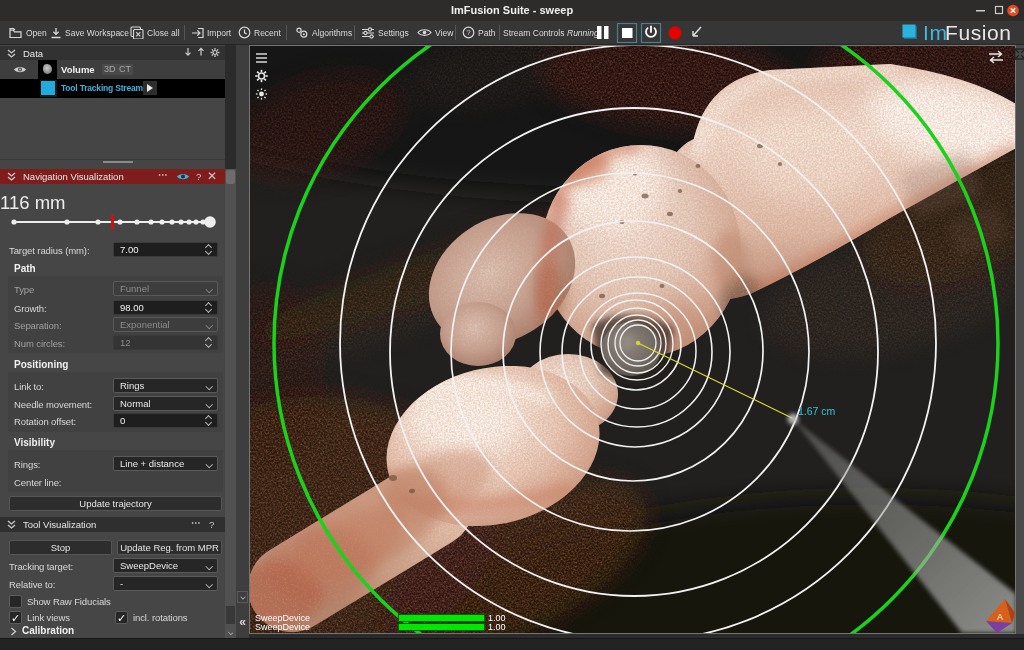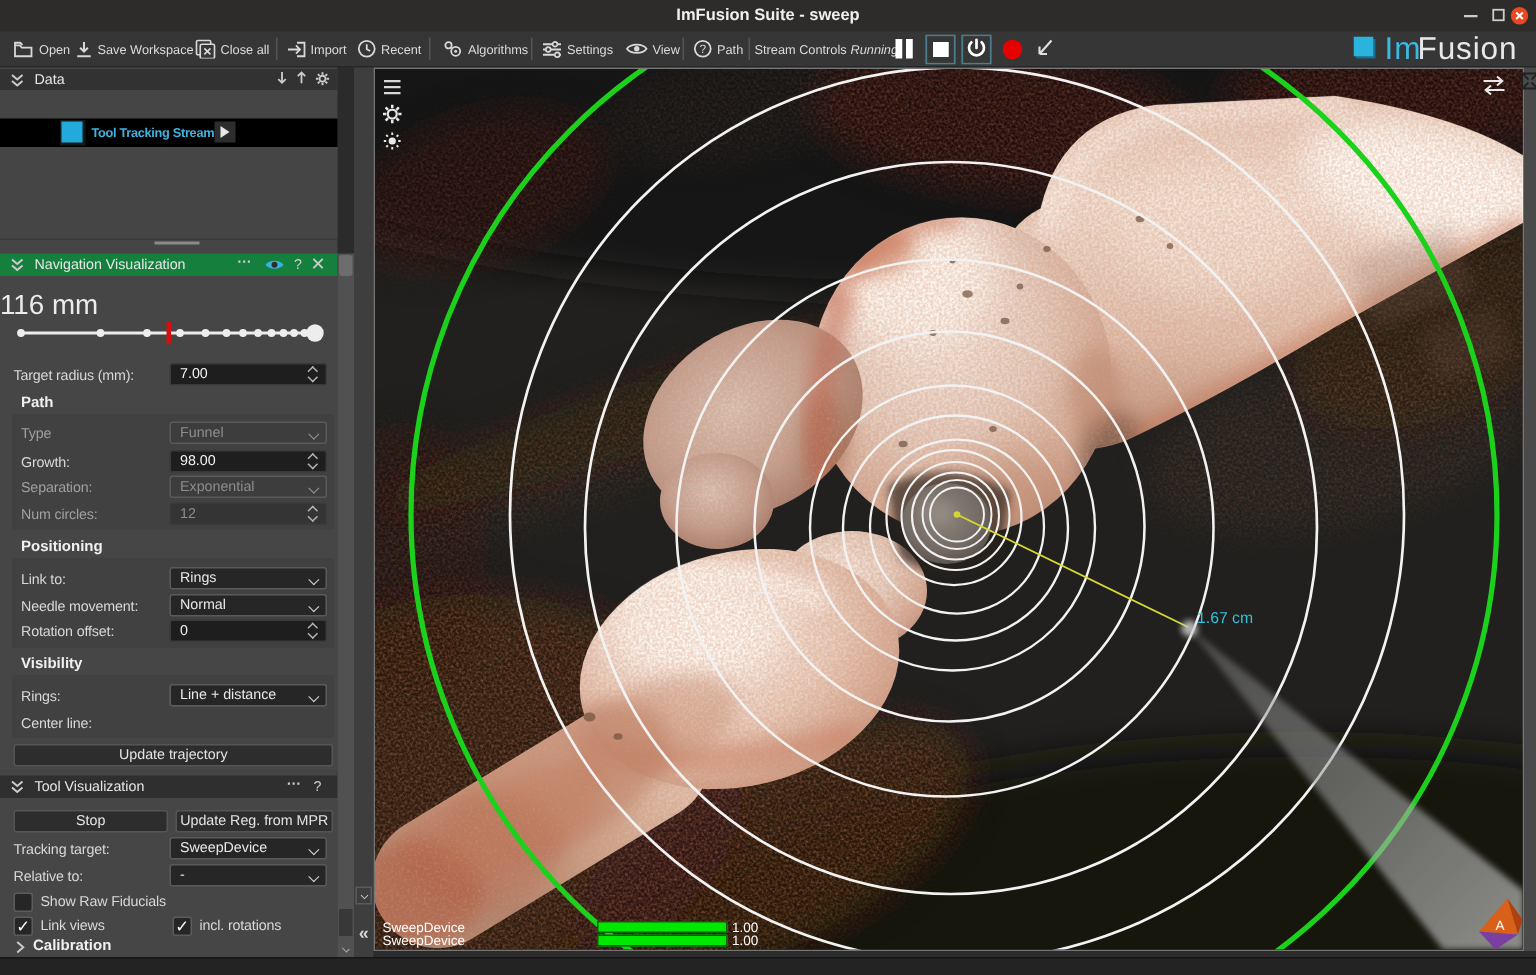--- a/index.html
+++ b/index.html
@@ -165,35 +165,48 @@
             <path d="M-4.4 0 H-2.7"></path>
             <path d="M4.4 0 H2.7"></path>
             <path d="M-3.1 -3.1 L-1.9 -1.9"></path>
             <path d="M3.1 3.1 L1.9 1.9"></path>
             <path d="M-3.1 3.1 L-1.9 1.9"></path>
             <path d="M3.1 -3.1 L1.9 -1.9"></path>
           </g>
         </g>
     </svg>
   </div>
+  <div class="abs" style="left:0;top:60px;width:225px;height:19px;background:#3e3e3e;">
+    <svg width="14" height="9" viewBox="0 0 14 9" style="position:absolute;left:13px;top:5px;">
+        <path d="M1 4.5 C3.5 1 10.5 1 13 4.5 C10.5 8 3.5 8 1 4.5 Z" fill="#cfcfcf"></path>
+        <circle cx="7" cy="4.5" r="2" fill="#3e3e3e"></circle>
+        <circle cx="7" cy="4.5" r="0.9" fill="#cfcfcf"></circle>
+      </svg>
+    <div class="abs" style="left:38px;top:0px;width:19px;height:19px;background:#000;">
+        <div class="abs" style="left:5px;top:4px;width:9px;height:10px;background:radial-gradient(circle at 45% 40%,#c8c8c8,#6a6a6a);border-radius:45% 55% 50% 50%;"></div>
+      </div>
+    <span style="position:absolute;left:61px;top:4px;font-size:9.5px;font-weight:bold;color:#f0f0f0;">Volume</span>
+    <span style="position:absolute;left:102px;top:4px;font-size:9px;color:#aaa;background:#4a4a4a;padding:0 2px;height:11px;line-height:11px;">3D</span>
+    <span style="position:absolute;left:117px;top:4px;font-size:9px;color:#aaa;background:#4a4a4a;padding:0 2px;height:11px;line-height:11px;">CT</span>
+  </div>
   <div class="abs" style="left:0;top:79px;width:225px;height:19px;background:#000000;">
     <div class="abs" style="left:40px;top:1px;width:17px;height:17px;background:#14191c;">
         <div class="abs" style="left:1px;top:1px;width:14px;height:14px;background:#23aadd;"></div>
       </div>
     <span style="position:absolute;left:61px;top:4px;font-size:8.5px;font-weight:bold;color:#41b1dd;letter-spacing:-0.2px;">Tool Tracking Stream</span>
     <div class="abs" style="left:143px;top:2px;width:14px;height:14px;background:#2d2d2d;">
         <svg width="8" height="8" viewBox="0 0 8 8" style="position:absolute;left:3px;top:3px;">
           <path d="M1 0 L7 4 L1 8 Z" fill="#e8e8e8"></path>
         </svg>
       </div>
   </div>
   <div class="abs" style="left:0;top:98px;width:225px;height:62px;background:#454545;border-bottom:1px solid #3a3a3a;"></div>
   <div class="abs" style="left:103px;top:161px;width:30px;height:2px;background:#8a8a8a;"></div>
 
-  <div class="phead" style="top:169px;background:#15803d;">
+  <div class="phead" style="top:169px;background:#7f1d1d;">
     <svg width="11" height="10" viewBox="0 0 11 10" style="position:absolute;left:6px;top:3px;">
         <path d="M2 1 L5.5 4 L9 1 M2 5 L5.5 8 L9 5" fill="none" stroke="#ccc" stroke-width="1.3"></path>
       </svg>
     <span style="position:absolute;left:23px;">Navigation Visualization</span>
     <span style="position:absolute;left:158px;top:-2px;color:#ccc;font-weight:bold;">⋯</span>
     <svg width="14" height="9" viewBox="0 0 14 9" style="position:absolute;left:176px;top:3px;">
         <path d="M1 4.5 C3.5 1 10.5 1 13 4.5 C10.5 8 3.5 8 1 4.5 Z" fill="#38b2e0"></path>
         <circle cx="7" cy="4.5" r="2" fill="#2f2f2f"></circle>
       </svg>
     <span style="position:absolute;left:196px;color:#ccc;">?</span>

